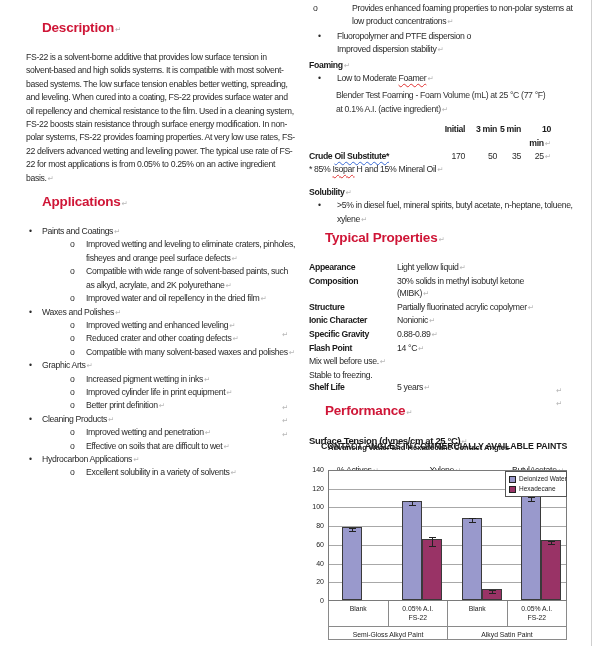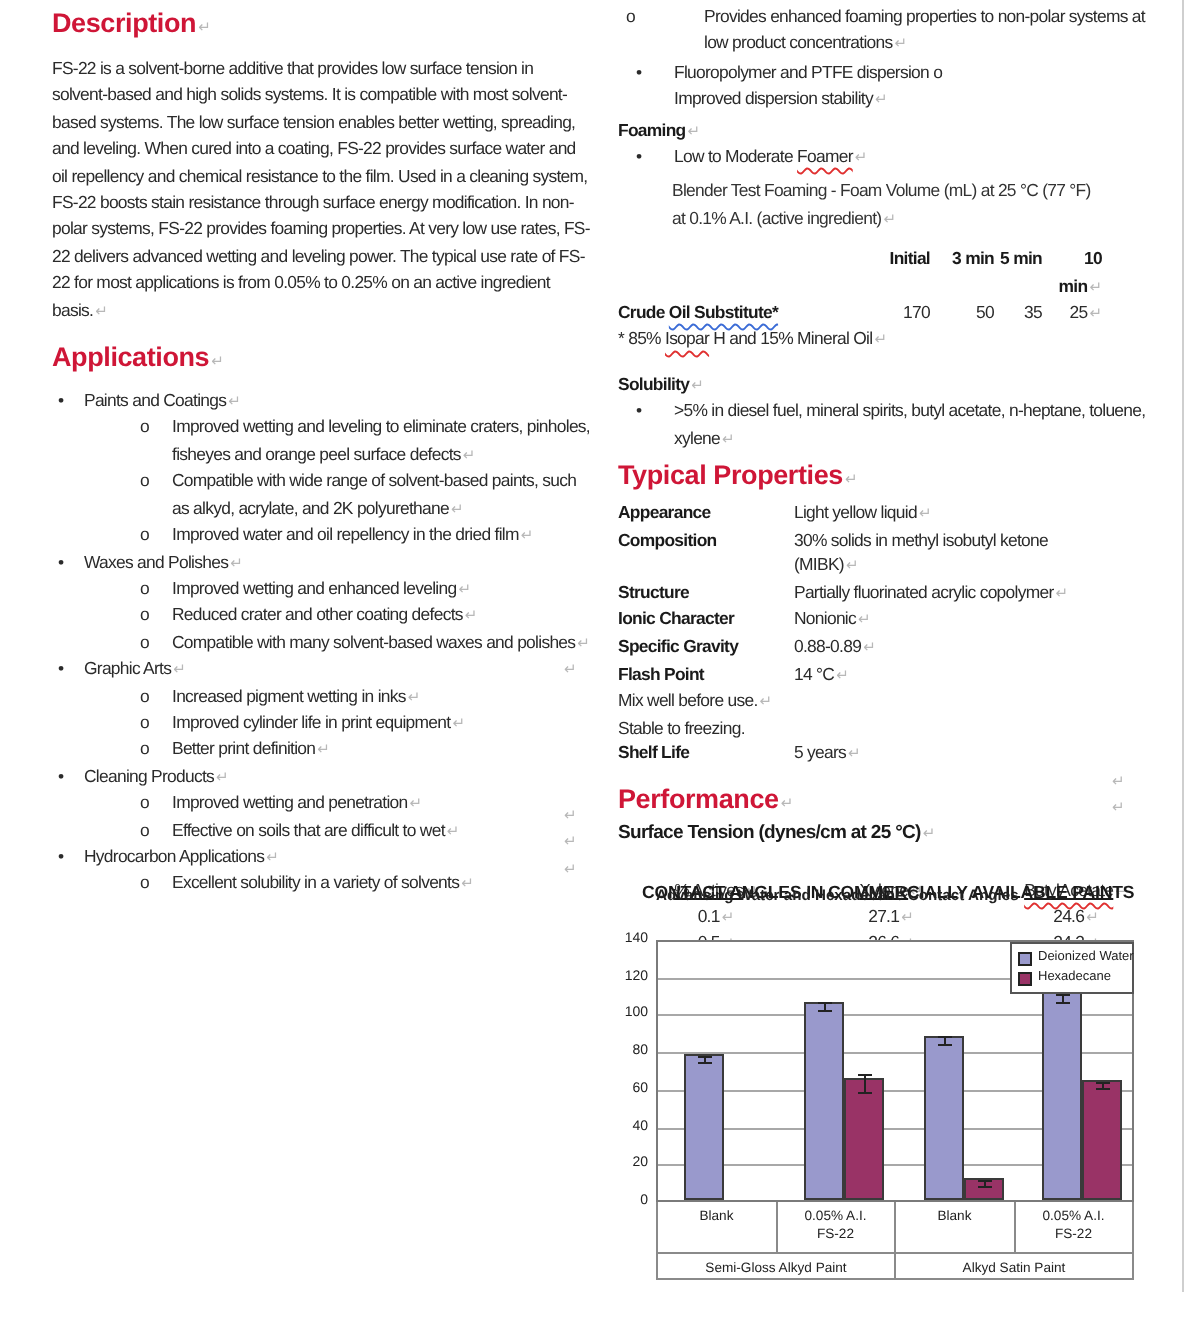--- a/index.html
+++ b/index.html
@@ -1,20 +1,20 @@
 <!DOCTYPE html>
 <html><head>
 <meta charset="utf-8">
 <style>
   html,body{margin:0;padding:0;}
   body{
     width:601px;height:661px;position:relative;background:#ffffff;
     font-family:"Liberation Sans",sans-serif;color:#2b2b2b;overflow:hidden;
   }
-  .h-red{font-size:13.5px;font-weight:bold;color:#CF1637;letter-spacing:-0.2px;margin:0;}
+  .h-red{font-size:13.5px;font-weight:bold;color:#CF1637;letter-spacing:-0.2px;margin:16px;}
   .txt{font-size:8.7px;letter-spacing:-0.35px;line-height:13.4px;}
   .b{font-weight:bold;color:#1a1a1a;}
   .ret{color:#b8b8b8;font-size:7.5px;font-weight:normal;letter-spacing:0;padding-left:1px;}
   .stray{position:absolute;}
   .wavy-red{text-decoration:underline;text-decoration-style:wavy;text-decoration-color:#e03030;text-decoration-thickness:1px;text-underline-offset:2px;}
   .wavy-blue{text-decoration:underline;text-decoration-style:wavy;text-decoration-color:#3a6bd6;text-decoration-thickness:1px;text-underline-offset:2px;}
   .ul{text-decoration:underline;text-decoration-color:#1a1a1a;}
   .col-left{position:absolute;left:26px;top:4px;width:270px;}
   .col-right{position:absolute;left:309px;top:2px;width:276px;}
   .page-rule{position:absolute;left:591px;top:0;width:1px;height:646px;background:#cfcfcf;}

